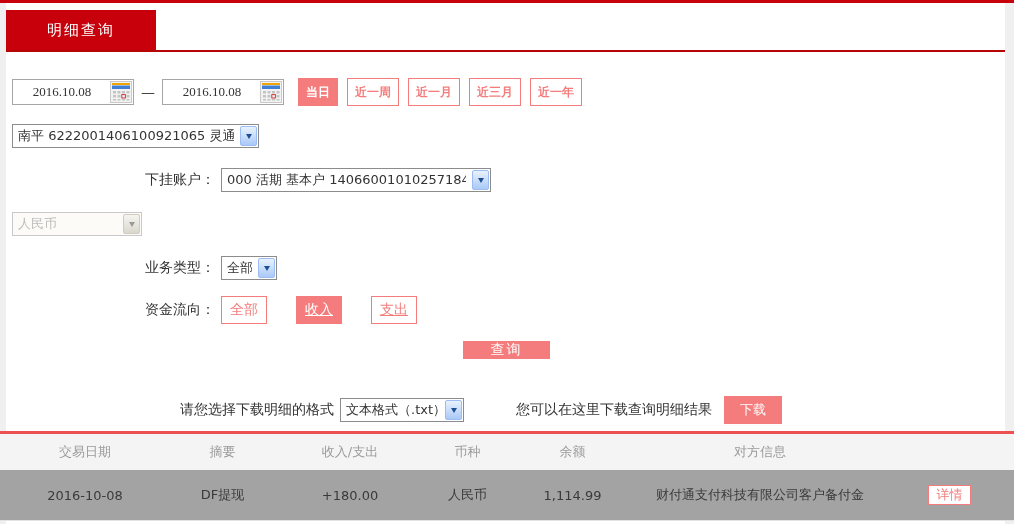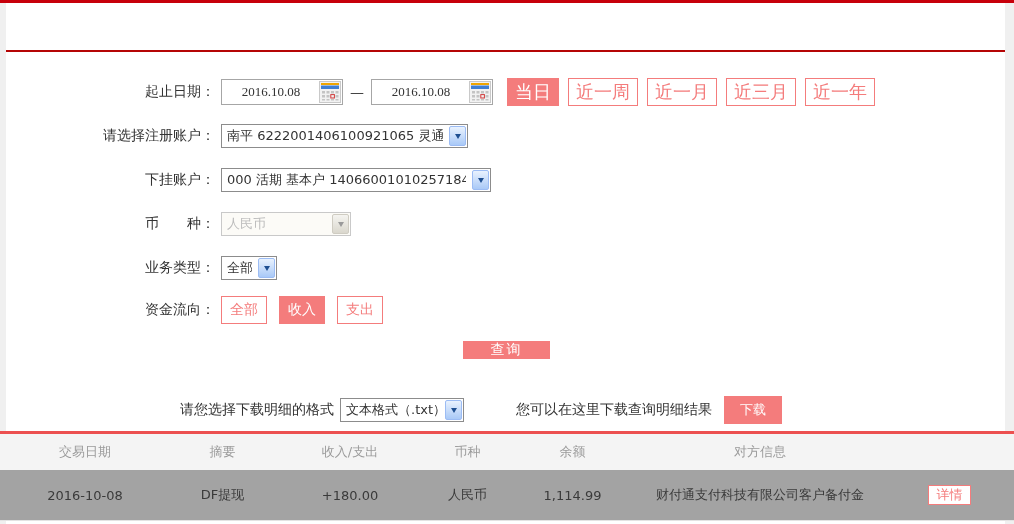--- a/index.html
+++ b/index.html
@@ -19,26 +19,26 @@
   .date-box { display:inline-flex; align-items:center; width:122px; height:26px;
     border:1px solid #a6a6a6; background:#fff; padding:1px; margin-left:6px; }
   .date-box input { border:0; outline:0; flex:1; min-width:0; font-size:13px; color:#333;
     text-align:center; font-family:Liberation Serif, serif; background:transparent; }
   .cal { width:22px; height:22px; flex:none; cursor:pointer; }
   .dash { margin:0 7px; color:#444; font-size:14px; }
 
   
   .btn-fill { background:#f47c7c; color:#fff; border:1px solid #f47c7c; }
   .btn-line { background:#fff; color:#f47c7c; border:1px solid #f47c7c; }
-  .qbtn { height:28px; padding:12px 7px; font-size:18px; display:inline-flex; align-items:center;
-    justify-content:center; cursor:pointer; margin-left:9px; }
+  .qbtn { height:28px; padding:12px 7px; font-size:12px; display:inline-flex; align-items:center;
+    justify-content:center; cursor:pointer; margin-left:9px;font-weight:bold; }
   .qbtn.first { margin-left:14px; }
   .fbtn { height:28px; width:46px; font-size:14px; display:inline-flex; align-items:center;
     justify-content:center; cursor:pointer; margin-left:6px; }
-  .fbtn + .fbtn { margin-left:12px; }
+  .fbtn + .fbtn { margin-left:29px;text-decoration:underline; }
 
   
   .sel { display:inline-flex; align-items:center; height:24px; border:1px solid #8c8c8c;
     background:#fff; font-size:13px; color:#333; padding:0 0 0 5px; margin-left:6px; cursor:pointer; }
   .sel .txt { flex:1; white-space:nowrap; overflow:hidden; }
   .sel .arr { width:17px; height:20px; margin:0 1px 0 6px; border:1px solid #9cbcf4; border-radius:2px;
     background:linear-gradient(#e9f2fe,#a9c9f7); display:flex; align-items:center; justify-content:center; flex:none; }
   .tri { width:0; height:0; border-left:3.5px solid transparent; border-right:3.5px solid transparent;
     border-top:5px solid #1e4f91; }
   .sel.dis { background:#fcfbf7; border-color:#c9c9c9; color:#bcbcbc; cursor:default; }
@@ -65,24 +65,24 @@
   .amount { color:#cf1322; }
   .detail-btn { width:43px; height:20px; font-size:13px; display:inline-flex; align-items:center;
     justify-content:center; cursor:pointer; margin:0 auto; }
 </style>
 </head>
 <body>
 
 <div class="topline"></div>
 
 <div class="card">
+  <div class="tab">明细查询</div>
   <div class="tab-underline"></div>
 
   <div class="row" style="top:75px;">
-    <span class="lbl">起止日期：</span>
     <span class="date-box">
       <input value="2016.10.08" style="">
       <span class="cal">
         <svg width="22" height="22" viewBox="0 0 22 22">
           <rect x="0.5" y="0.5" width="21" height="21" fill="#f2f2f2" stroke="#c9c9c9"></rect>
           <rect x="2" y="2" width="18" height="2" fill="#f0a500"></rect>
           <rect x="2" y="4.5" width="18" height="3.5" fill="#3f7fd4"></rect>
           <g fill="#c4c4c4">
             <rect x="3" y="10" width="3" height="2.5"></rect>
               <rect x="7.5" y="10" width="3" height="2.5"></rect>
@@ -126,41 +126,39 @@
       </span>
     </span>
     <span class="qbtn btn-fill first">当日</span>
     <span class="qbtn btn-line">近一周</span>
     <span class="qbtn btn-line">近一月</span>
     <span class="qbtn btn-line">近三月</span>
     <span class="qbtn btn-line">近一年</span>
   </div>
 
   <div class="row" style="top:119px;">
-    <span class="lbl">请选择注册账户：</span>
     <span class="sel" style="width:247px;">
       <span class="txt">南平 6222001406100921065 灵通卡</span>
       <span class="arr">
           <span class="tri"></span>
         </span>
     </span>
   </div>
 
   <div class="row" style="top:163px;align-items:center;">
     <span class="lbl">下挂账户：</span>
     <span class="sel" style="width:270px;">
       <span class="txt">000 活期 基本户 140660010102571848</span>
       <span class="arr">
           <span class="tri"></span>
         </span>
     </span>
   </div>
 
   <div class="row" style="top:207px;">
-    <span class="lbl">币　　种：</span>
     <span class="sel dis" style="width:130px;">
       <span class="txt">人民币</span>
       <span class="arr">
           <span class="tri"></span>
         </span>
     </span>
   </div>
 
   <div class="row" style="top:251px;">
     <span class="lbl">业务类型：</span>

